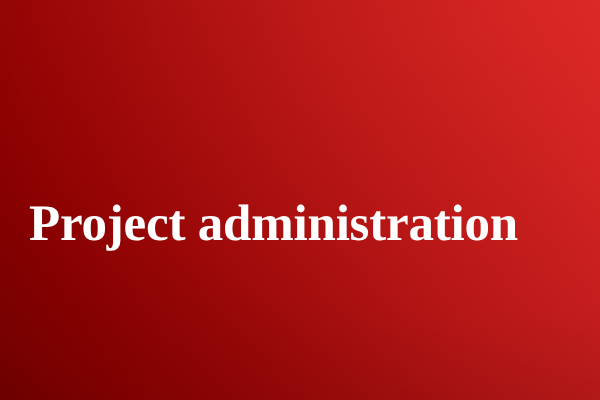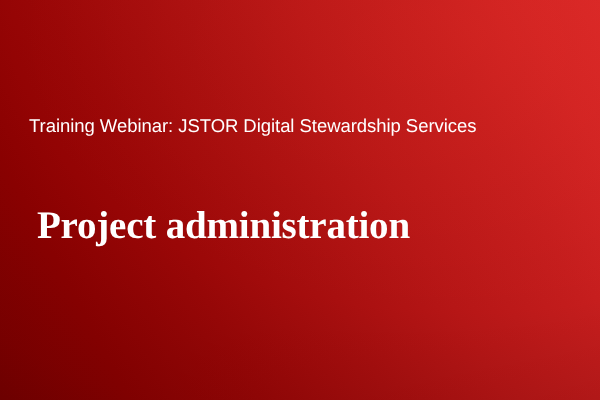--- a/index.html
+++ b/index.html
@@ -65,32 +65,31 @@
     letter-spacing: -0.05px;
     color: #ffffff;
     white-space: nowrap;
     text-rendering: geometricPrecision;
   }
 
   .slide-title {
     position: absolute;
     left: 29px;
     top: 197px;
-    margin: 8px;
+    margin: 0;
     font-family: "Liberation Serif", "DejaVu Serif", serif;
-    font-size: 39px;
+    font-size: 51px;
     font-weight: 700;
     line-height: 1.08;
     letter-spacing: -0.2px;
     color: #ffffff;
     white-space: nowrap;
     text-rendering: geometricPrecision;
   }
 </style>
 </head>
 <body>
 
 <div id="slide">
   <div class="slide-body">
-    <p class="eyebrow">Training Webinar: JSTOR Digital Stewardship Services</p>
     <h1 class="slide-title">Project administration</h1>
   </div>
 </div>
 
 </body></html>

